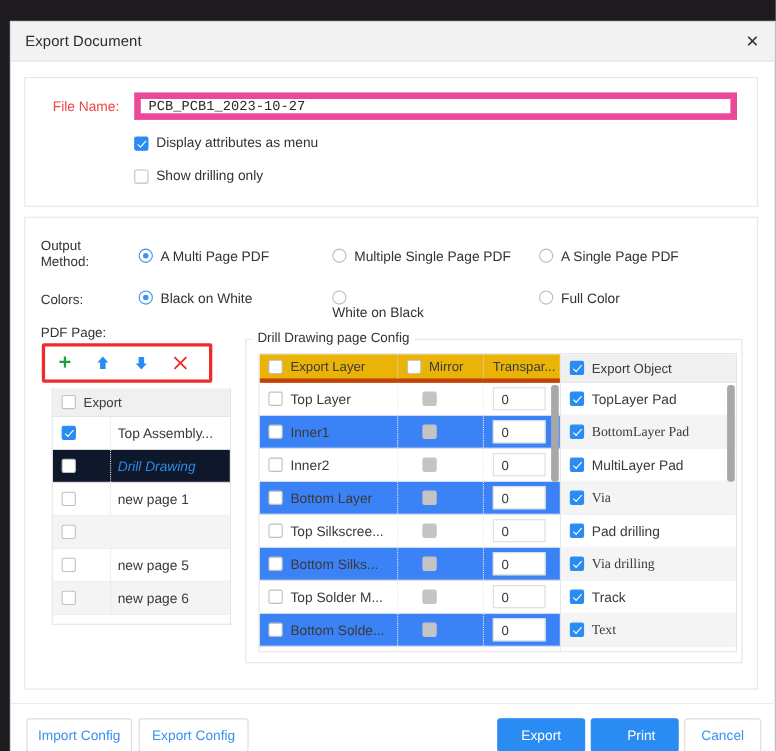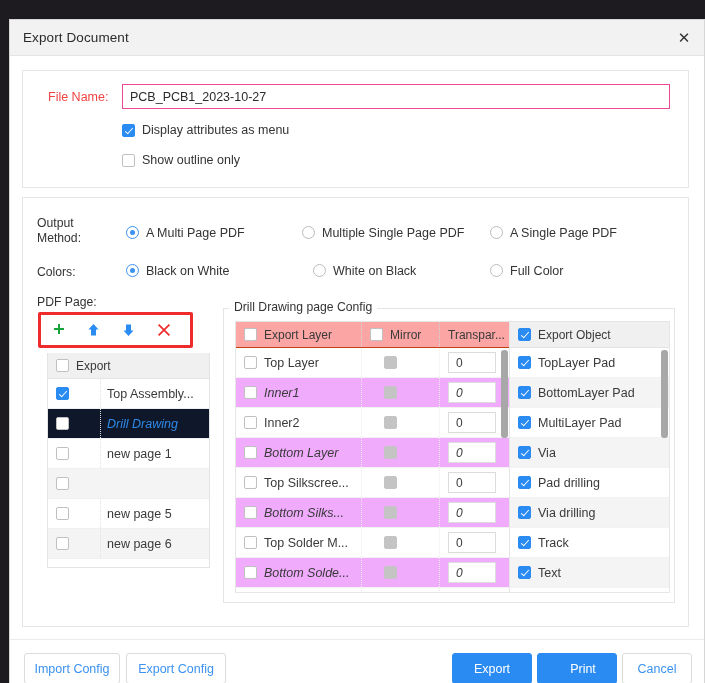--- a/index.html
+++ b/index.html
@@ -51,23 +51,23 @@
   #panel-output { left: 12px; top: 177px; width: 667px; height: 430px; }
 
   
   #file-label {
     position: absolute; left: 25px; top: 19px;
     font-size: 12.5px; color: #ef4444;
   }
   #file-input {
     position: absolute; left: 99px; top: 13px;
     width: 548px; height: 25px;
-    border: 1px solid #ec4899;
-    background: #fff;
-    font-family: Liberation Sans, sans-serif;
+    border: 6px solid #ec4899;
+    background: #fff;
+    font-family: Liberation Mono, monospace;
     font-size: 12.5px;
     color: #2b2b2b;
     padding: 0 7px;
     outline: none;
   }
   .cb-row {
     position: absolute;
     display: flex; align-items: center;
     font-size: 12.5px; color: #333;
   }
@@ -216,36 +216,36 @@
     position: absolute;
     left: 212px; top: 123px;
     width: 275px; height: 272px;
     border: 1px solid #e6e6e6;
     overflow: hidden;
     background: #fff;
   }
   .lt-head {
     display: flex;
     height: 26px;
-    background: #fca5a5;
-    border-bottom: 1px solid #c2410c;
+    background: #eab308;
+    border-bottom: 4px solid #c2410c;
     font-size: 12px; color: #3a3a3a;
     align-items: center;
   }
   .lt-head .h1 { width: 125px; display:flex; align-items:center; padding-left: 8px; height:100%;}
   .lt-head .h2 { width: 78px; display:flex; align-items:center; padding-left: 8px; height:100%; border-left: 1px dotted #d8d8d8;}
   .lt-head .h3 { flex:1; display:flex; align-items:center; padding-left: 8px; height:100%; border-left: 1px dotted #d8d8d8;}
   .lt-row {
     display: flex;
     height: 30px;
     align-items: center;
     font-size: 12.5px; color: #3a3a3a;
     border-bottom: 1px solid #f2f2f2;
   }
-  .lt-row.alt { background: #f0abfc; font-style: italic; }
+  .lt-row.alt { background: #3b82f6; }
   .lt-row .d1 { width: 125px; display:flex; align-items:center; padding-left: 8px; height:100%; overflow:hidden; white-space:nowrap;}
   .lt-row .d2 { width: 78px; display:flex; align-items:center; justify-content:flex-start; padding-left: 22px; height:100%; border-left: 1px dotted #ececec;}
   .lt-row .d3 { flex:1; display:flex; align-items:center; padding-left: 8px; height:100%; border-left: 1px dotted #ececec;}
   .num-box {
     width: 48px; height: 21px;
     border: 1px solid #dcdcdc;
     background: #fff;
     font-size: 12px; color: #3a3a3a;
     display: flex; align-items: center;
     padding-left: 7px;
@@ -269,21 +269,21 @@
     font-size: 12px; color: #3a3a3a;
     padding-left: 8px;
   }
   .ot-row {
     display: flex; align-items: center;
     height: 30px;
     font-size: 12.5px; color: #3a3a3a;
     padding-left: 8px;
     border-bottom: 1px solid #f2f2f2;
   }
-  .ot-row.alt { background: #f4f4f4; }
+  .ot-row.alt { background: #f4f4f4; font-family: Liberation Serif, serif; }
 
   
   .vscroll {
     position: absolute;
     width: 7px;
     background: #a8a8a8;
     border-radius: 3px;
     cursor: pointer;
   }
   #layer-scroll { left: 478px; top: 152px; height: 88px; }
@@ -334,21 +334,21 @@
     <div id="file-label">File Name:</div>
     <input id="file-input" type="text" value="PCB_PCB1_2023-10-27" style="">
 
     <div class="cb-row" id="cb-display">
       <span class="cbox checked"></span>
       <span>Display attributes as menu</span>
     </div>
 
     <div class="cb-row" id="cb-outline">
       <span class="cbox"></span>
-      <span>Show outline only</span>
+      <span>Show drilling only</span>
     </div>
   </div>
 
   <div class="panel" id="panel-output">
 
     <div id="out-label">Output Method:</div>
 
     <div class="radio-row" style="left:103px; top:28px;">
       <span class="rad on"></span>
       <span>A Multi Page PDF</span>
@@ -361,21 +361,21 @@
       <span class="rad"></span>
       <span>A Single Page PDF</span>
     </div>
 
     <div id="colors-label">Colors:</div>
 
     <div class="radio-row" style="left:103px; top:66px;">
       <span class="rad on"></span>
       <span>Black on White</span>
     </div>
-    <div class="radio-row" style="left:290px; top:66px;">
+    <div class="radio-row" style="left:279px; top:66px;flex-direction:column;">
       <span class="rad"></span>
       <span>White on Black</span>
     </div>
     <div class="radio-row" style="left:467px; top:66px;">
       <span class="rad"></span>
       <span>Full Color</span>
     </div>
 
     <div id="pdfpage-label">PDF Page:</div>
 

